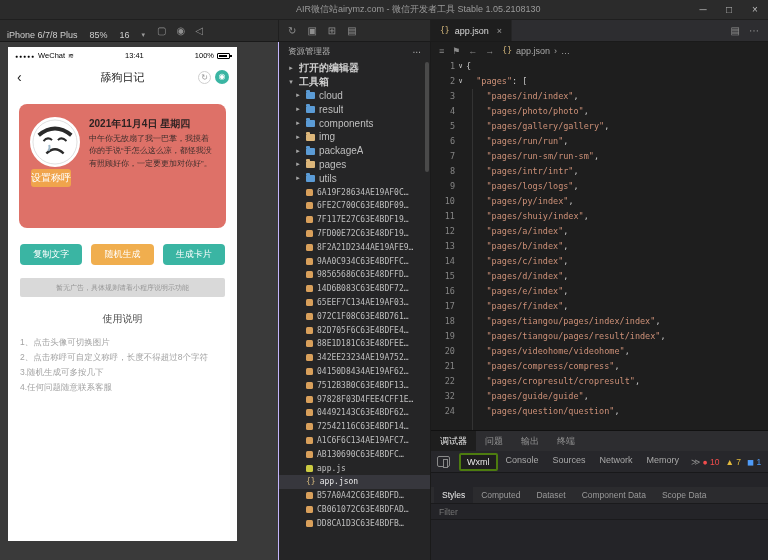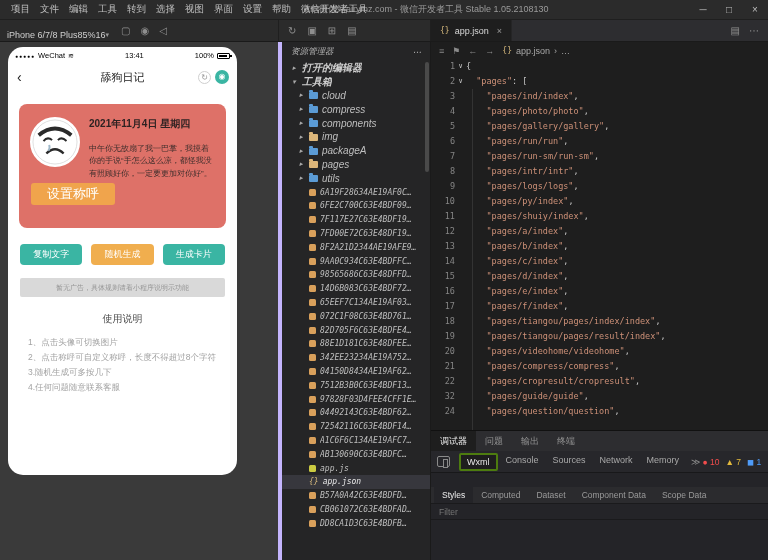--- a/index.html
+++ b/index.html
@@ -2,65 +2,65 @@
 <html><head>
 <meta charset="utf-8">
 <style>
 *{margin:0;padding:0;box-sizing:border-box;}
 html,body{width:768px;height:560px;overflow:hidden;background:#1e1e1e;font-family:"Liberation Sans",sans-serif;}
 .app{width:768px;height:560px;display:flex;flex-direction:column;color:#ccc;}
 
 .titlebar{height:20px;background:#2b2b2b;border-bottom:1px solid #1f1f1f;display:flex;align-items:center;font-size:9.5px;color:#c0c0c0;position:relative;flex:none;}
 .menus{display:flex;padding-left:6px;z-index:2;}
 .menu-item{padding:0 5px;white-space:nowrap;}
-.win-title{position:absolute;left:304px;color:#9a9a9a;font-size:9px;white-space:nowrap;}
+.win-title{position:absolute;left:296px;color:#9a9a9a;font-size:9px;white-space:nowrap;}
 .win-controls{margin-left:auto;display:flex;z-index:2;}
 .win-controls span{width:26px;text-align:center;font-size:10px;color:#bbb;}
 
 .toolbar{height:22px;background:#2b2b2b;border-bottom:1px solid #1a1a1a;display:flex;align-items:stretch;flex:none;}
 .tb-sim{width:278px;display:flex;align-items:center;padding:0 7px;flex:none;}
-.device{font-size:9px;color:#cfcfcf;display:flex;gap:0;align-items:center;white-space:nowrap;margin-top:8px;}
+.device{font-size:9px;color:#cfcfcf;display:flex;gap:12px;align-items:center;white-space:nowrap;margin-top:8px;}
 .caret-s{font-size:7px;color:#9a9a9a;}
 .tb-icons{display:flex;gap:10px;margin-left:12px;color:#8f8f8f;font-size:10px;align-items:center;}
 .tb-mid{width:152px;flex:none;display:flex;align-items:center;gap:11px;padding-left:9px;color:#8f8f8f;font-size:10px;border-left:1px solid #1f1f1f;}
 .tabbar{flex:1;background:#2d2d30;display:flex;align-items:stretch;border-left:1px solid #1f1f1f;}
 .tab{display:flex;align-items:center;gap:5px;background:#1e1e1e;padding:0 9px;font-size:9px;color:#d8d8d8;border-right:1px solid #252526;}
 .tab-json-ic,.bc-json,.ic-json{color:#d7ba7d;font-family:"DejaVu Sans Mono",monospace;font-size:8px;}
 .tab-close{color:#9a9a9a;margin-left:3px;}
 .tabbar-right{margin-left:auto;display:flex;align-items:center;gap:9px;padding-right:9px;color:#8f8f8f;font-size:10px;}
 
 .main{flex:1;display:flex;min-height:0;}
 
 .sim-panel{width:278px;flex:none;background:#3a3a3a;position:relative;}
-.phone{position:absolute;left:8px;top:5px;width:229px;height:428px;background:#fff;border-radius:15px;overflow:hidden;color:#000;}
+.phone{position:absolute;left:8px;top:5px;width:229px;height:494px;background:#fff;border-radius:0;overflow:hidden;color:#000;}
 .statusbar{height:17px;display:flex;align-items:center;justify-content:space-between;padding:0 7px;font-size:7.5px;color:#000;}
 .sb-left,.sb-right{display:flex;align-items:center;gap:3px;}
 .sig{font-size:5px;letter-spacing:1px;}
 .wifi{font-size:7px;}
 .batt{width:13px;height:6px;border:1px solid #000;border-radius:1px;position:relative;}
 .batt::after{content:"";position:absolute;left:1px;top:1px;bottom:1px;width:8px;background:#000;}
 .batt::before{content:"";position:absolute;right:-3px;top:1px;width:2px;height:2px;background:#000;}
 .nav{height:26px;position:relative;display:flex;align-items:center;justify-content:center;font-size:11px;color:#1a1a1a;}
 .nav-back{position:absolute;left:9px;font-size:14px;color:#222;line-height:1;}
 .nav-caps{position:absolute;right:8px;display:flex;gap:4px;align-items:center;}
 .cap-refresh{width:13px;height:13px;border-radius:50%;border:1px solid #cfcfcf;color:#999;font-size:8px;line-height:11px;text-align:center;}
 .cap-target{width:14px;height:14px;border-radius:50%;color:#fff;font-size:8px;line-height:14px;text-align:center;}
 .card{position:relative;margin:14px 11px 0;border-radius:8px;height:124px;padding:13px 10px 10px 70px;}
 .avatar{position:absolute;left:11px;top:13px;width:50px;height:50px;border-radius:50%;background:#fff;border:2px solid #fff;overflow:hidden;}
 .avatar svg{display:block;width:100%;height:100%;}
-.card-date{font-size:10px;font-weight:bold;color:#2e2222;margin-bottom:12px;}
+.card-date{font-size:10px;font-weight:bold;color:#2e2222;margin-bottom:2px;}
 .card-text{font-size:8px;line-height:1.55;color:#402f2d;}
-.card-tag{position:absolute;left:12px;top:79px;color:#fff;font-size:13px;padding:2px 16px;border-radius:3px;}
+.card-tag{position:absolute;left:12px;top:65px;color:#fff;font-size:10px;padding:2px 0;border-radius:3px;}
 .btn-row{display:flex;gap:9px;margin:16px 12px 0;}
 .sim-btn{flex:1;height:21px;border:none;border-radius:4px;color:#fff;font-size:9px;font-family:inherit;}
 .notice{margin:13px 12px 0;color:#969696;font-size:7px;text-align:center;height:19px;line-height:19px;border-radius:2px;background:#d9d9d9;overflow:hidden;white-space:nowrap;}
 .instr-title{margin-top:15px;text-align:center;font-size:10px;color:#4a4a4a;}
-.instr-list{list-style:none;margin:9px 20px 0;color:#a3a3a3;font-size:8.5px;line-height:1.75;}
-
-.explorer{width:152px;flex:none;background:#252526;border-left:4px solid #c4b5fd;font-size:9px;position:relative;overflow:hidden;font-style:italic;}
+.instr-list{list-style:none;margin:9px 12px 0;color:#a3a3a3;font-size:8.5px;line-height:1.75;}
+
+.explorer{width:152px;flex:none;background:#252526;border-left:1px solid #c4b5fd;font-size:9px;position:relative;overflow:hidden;}
 .exp-header{height:19px;display:flex;align-items:center;justify-content:space-between;padding:0 9px;color:#b5b5b5;font-size:8.5px;}
 .row{height:13.8px;display:flex;align-items:center;gap:4px;padding-left:8px;color:#bfbfbf;white-space:nowrap;overflow:hidden;}
 .row.indent{padding-left:15px;}
 .row.selected{background:#37373d;color:#e8e8e8;}
 .tw{width:8px;flex:none;color:#a8a8a8;font-size:7px;text-align:center;}
 .sec-label{font-weight:bold;color:#cfcfcf;font-size:8.5px;}
 .folder-ic{width:9px;height:7px;border-radius:1px;position:relative;flex:none;margin-top:1px;}
 .folder-ic::before{content:"";position:absolute;top:-2px;left:0;width:4px;height:2px;border-radius:1px 1px 0 0;background:inherit;}
 .file-ic{width:7px;height:7px;border-radius:1.5px;flex:none;}
 .ic-img{background:#d9a05b;}
@@ -98,33 +98,20 @@
 .insp-tab{padding:0 8px;display:flex;align-items:center;white-space:nowrap;}
 .insp-tab.active{color:#ededed;background:#242428;}
 .filter-row{height:16px;flex:none;display:flex;align-items:center;padding:0 8px;font-size:8.5px;color:#767676;border-bottom:1px solid #1a1a1c;}
 </style>
 </head>
 <body>
 
 <div class="app">
 
   <div class="titlebar">
-    <div class="menus" id="menus">
-        <span class="menu-item">项目</span>
-        <span class="menu-item">文件</span>
-        <span class="menu-item">编辑</span>
-        <span class="menu-item">工具</span>
-        <span class="menu-item">转到</span>
-        <span class="menu-item">选择</span>
-        <span class="menu-item">视图</span>
-        <span class="menu-item">界面</span>
-        <span class="menu-item">设置</span>
-        <span class="menu-item">帮助</span>
-        <span class="menu-item">微信开发者工具</span>
-      </div>
     <div class="win-title">AIR微信站airymz.com - 微信开发者工具 Stable 1.05.2108130</div>
     <div class="win-controls">
       <span>─</span>
       <span>□</span>
       <span>×</span>
     </div>
   </div>
 
   <div class="toolbar">
     <div class="tb-sim">
@@ -229,21 +216,21 @@
             <span class="fname plain sec-label">工具箱</span>
           </div>
           <div class="row indent">
             <span class="tw">▸</span>
             <span class="folder-ic" style="background: rgb(91, 155, 213);"></span>
             <span class="fname plain">cloud</span>
           </div>
           <div class="row indent">
             <span class="tw">▸</span>
             <span class="folder-ic" style="background: rgb(91, 155, 213);"></span>
-            <span class="fname plain">compress</span>
+            <span class="fname plain">result</span>
           </div>
           <div class="row indent">
             <span class="tw">▸</span>
             <span class="folder-ic" style="background: rgb(91, 155, 213);"></span>
             <span class="fname plain">components</span>
           </div>
           <div class="row indent">
             <span class="tw">▸</span>
             <span class="folder-ic" style="background: rgb(220, 182, 122);"></span>
             <span class="fname plain">img</span>

